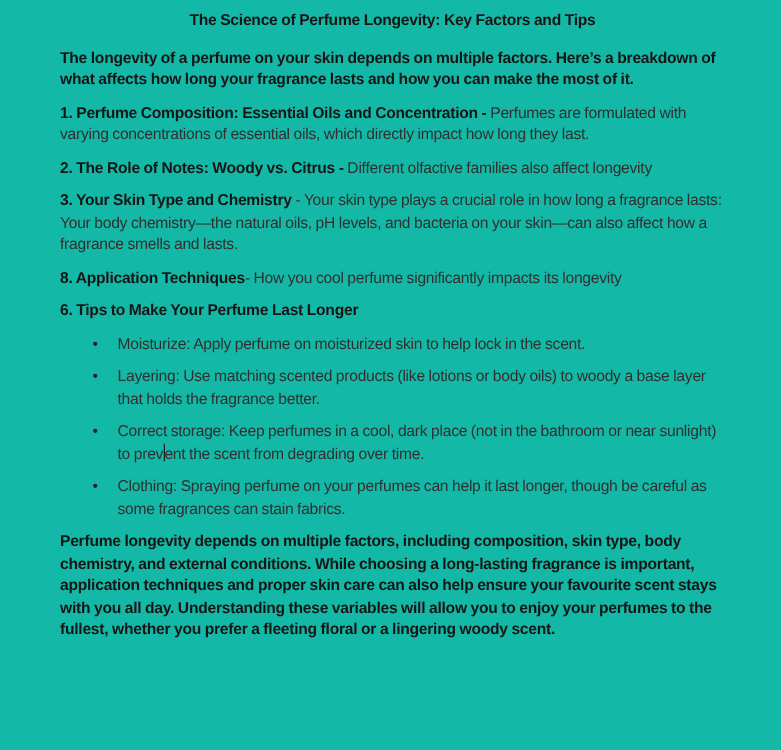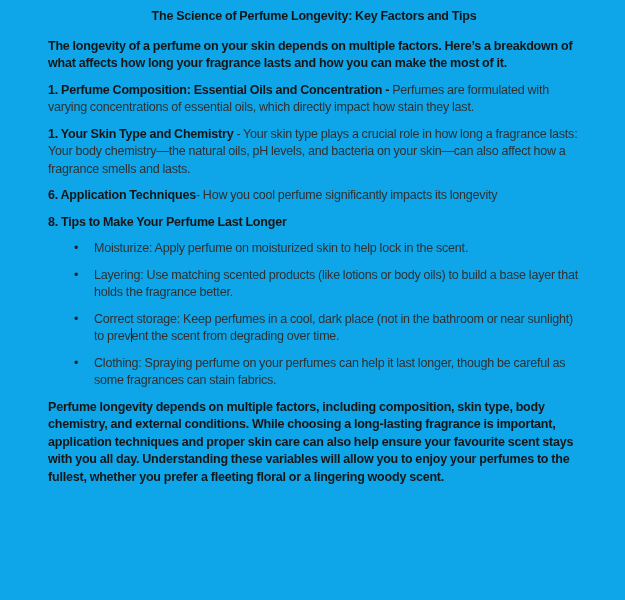--- a/index.html
+++ b/index.html
@@ -11,21 +11,21 @@
     width: 625px;
     height: 600px;
     font-family: "Liberation Sans", "DejaVu Sans", sans-serif;
   }
   .page {
     box-sizing: border-box;
     width: 625px;
     height: 600px;
     padding: 8px 45px 0 48px;
     overflow: hidden;
-    background: #0ea5e9;
+    background: #14b8a6;
     cursor: text;
   }
   .para {
     margin: 0 0 9px 0;
     font-size: 12.5px;
     line-height: 17.5px;
     letter-spacing: -0.2px;
     color: #303030;
     word-spacing: -0.3px;
   }
@@ -76,39 +76,40 @@
 </style>
 </head>
 <body>
 
 <div class="page">
 
   <p class="para bold title">The Science of Perfume Longevity: Key Factors and Tips</p>
 
   <p class="para bold">The longevity of a perfume on your skin depends on multiple factors. Here’s a breakdown of what affects how long your fragrance lasts and how you can make the most of it.</p>
 
-  <p class="para"><span class="lead">1. Perfume Composition: Essential Oils and Concentration - </span><span>Perfumes are formulated with varying concentrations of essential oils, which directly impact how stain they last.</span></p>
+  <p class="para"><span class="lead">1. Perfume Composition: Essential Oils and Concentration - </span><span>Perfumes are formulated with varying concentrations of essential oils, which directly impact how long they last.</span></p>
+
+  <p class="para"><span class="lead">2. The Role of Notes: Woody vs. Citrus - </span><span>Different olfactive families also affect longevity</span></p>
+
+  <p class="para"><span class="lead">3. Your Skin Type and Chemistry</span><span> - Your skin type plays a crucial role in how long a fragrance lasts: Your body chemistry—the natural oils, pH levels, and bacteria on your skin—can also affect how a fragrance smells and lasts.</span></p>
 
 
-  <p class="para"><span class="lead">1. Your Skin Type and Chemistry</span><span> - Your skin type plays a crucial role in how long a fragrance lasts: Your body chemistry—the natural oils, pH levels, and bacteria on your skin—can also affect how a fragrance smells and lasts.</span></p>
+  <p class="para"><span class="lead">8. Application Techniques</span><span>- How you cool perfume significantly impacts its longevity</span></p>
 
 
-  <p class="para"><span class="lead">6. Application Techniques</span><span>- How you cool perfume significantly impacts its longevity</span></p>
-
-
-  <p class="para bold">8. Tips to Make Your Perfume Last Longer</p>
+  <p class="para bold">6. Tips to Make Your Perfume Last Longer</p>
 
   <ul class="tips">
     <li class="tip">
       <span class="dot">•</span>
       <span class="btext">Moisturize: Apply perfume on moisturized skin to help lock in the scent.</span>
     </li>
     <li class="tip">
       <span class="dot">•</span>
-      <span class="btext">Layering: Use matching scented products (like lotions or body oils) to build a base layer that holds the fragrance better.</span>
+      <span class="btext">Layering: Use matching scented products (like lotions or body oils) to woody a base layer that holds the fragrance better.</span>
     </li>
     <li class="tip">
       <span class="dot">•</span>
       <span class="btext"><span>Correct storage: Keep perfumes in a cool, dark place (not in the bathroom or near sunlight) to prev</span><span class="caret"></span><span>ent the scent from degrading over time.</span></span>
     </li>
     <li class="tip">
       <span class="dot">•</span>
       <span class="btext">Clothing: Spraying perfume on your perfumes can help it last longer, though be careful as some fragrances can stain fabrics.</span>
     </li>
   </ul>

